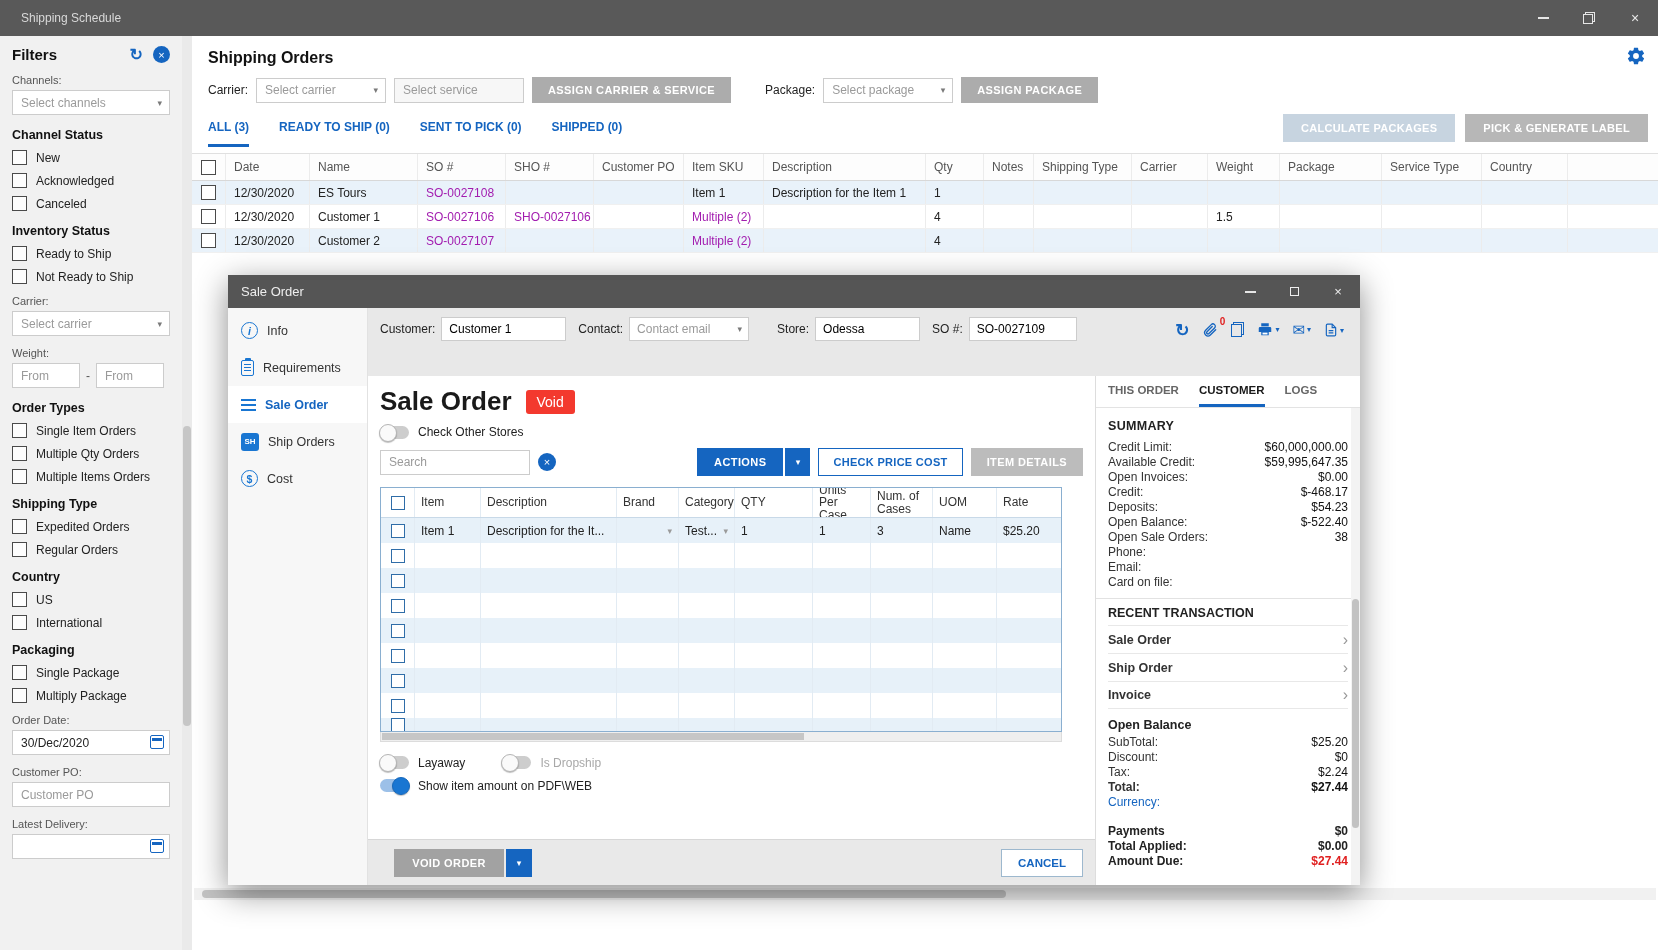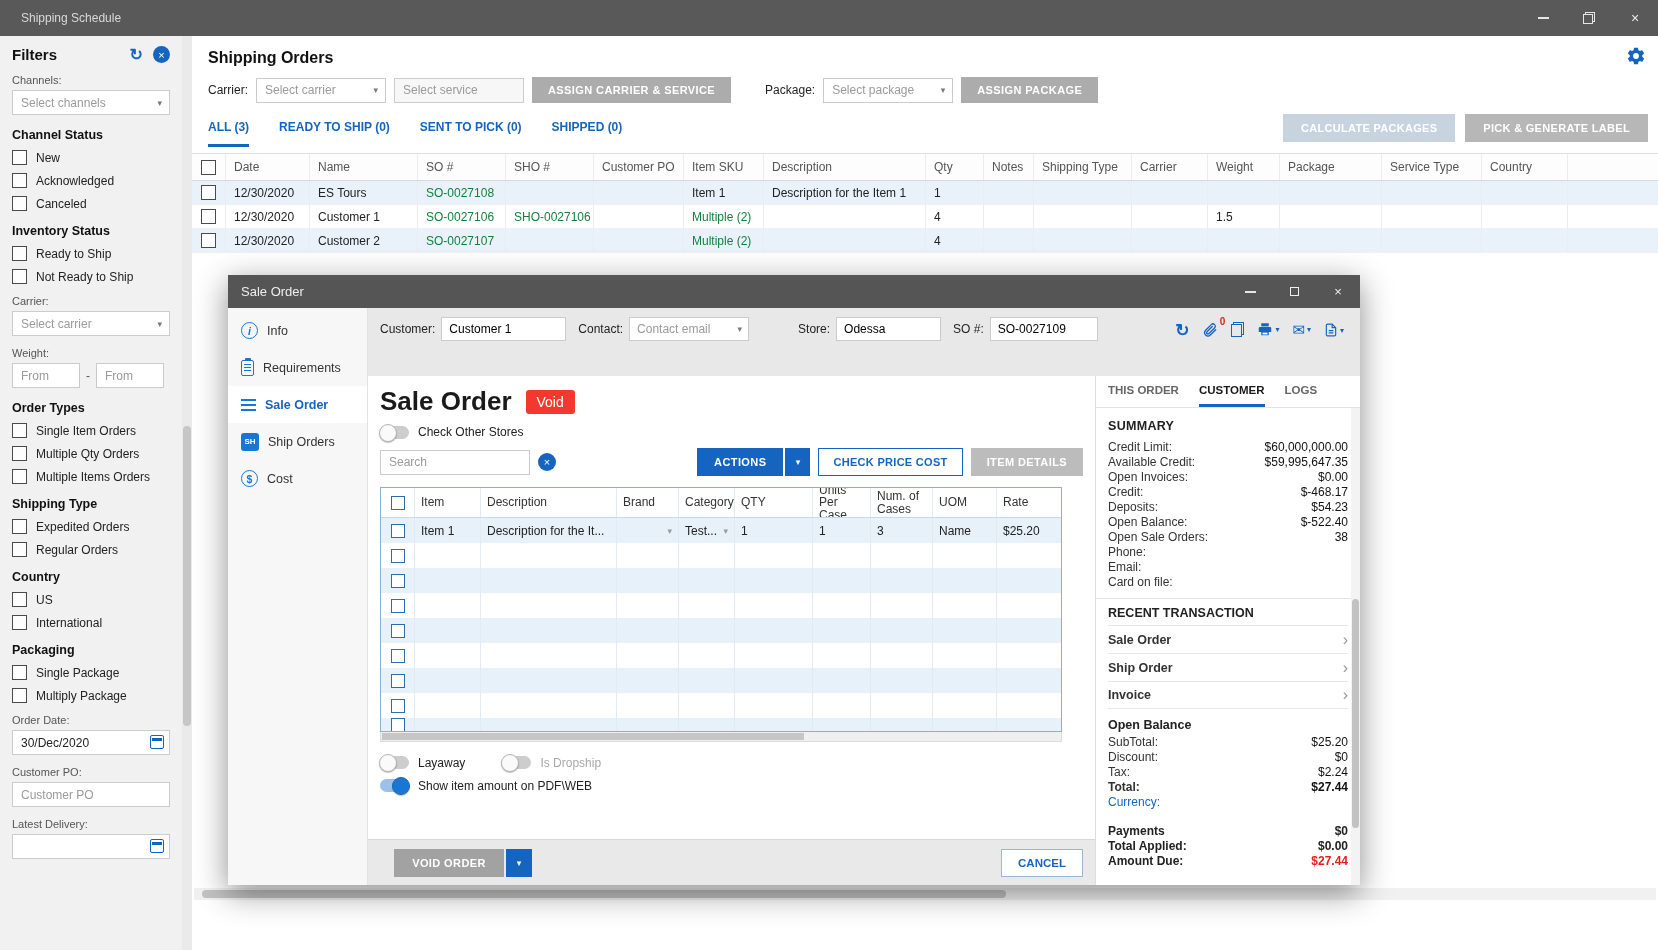--- a/index.html
+++ b/index.html
@@ -52,21 +52,21 @@
   .tab{font-size:12px;font-weight:bold;color:#1565c0;padding-bottom:10px;border-bottom:3px solid transparent;white-space:nowrap}
   .tab.active{border-bottom-color:#1565c0}
   .tab-actions{position:absolute;right:10px;top:5px;display:flex;gap:10px}
   .btn-calc{height:28px;display:flex;align-items:center;padding:0 18px;background:#c7d4e0;color:#fff;font-weight:bold;font-size:11px;letter-spacing:.3px}
   .btn-pick{height:28px;display:flex;align-items:center;padding:0 18px;background:#b7b7b7;color:#fff;font-weight:bold;font-size:11px;letter-spacing:.3px}
   .ot{margin-top:6px}
   .ot-hrow{display:flex;height:28px;border-top:1px solid #e0e0e0;border-bottom:1px solid #d8d8d8;background:#fdfdfd;color:#555}
   .cell{padding:0 8px;border-right:1px solid #ececec;height:100%;display:flex;align-items:center;overflow:hidden;white-space:nowrap}
   .ot-row{display:flex;height:24px;border-bottom:1px solid #f0f0f0;background:#fff}
   .ot-row.blue{background:#e9f2fa}
-  .link{color:#15803d}
+  .link{color:#a21caf}
   .c-chk{width:34px;justify-content:center;padding:0}
   .c-date{width:84px}.c-name{width:108px}.c-so{width:88px}.c-sho{width:88px}.c-cpo{width:90px}
   .c-sku{width:80px}.c-desc{width:162px}.c-qty{width:58px}.c-notes{width:50px}.c-ship{width:98px}
   .c-car{width:76px}.c-wt{width:72px}.c-pkg{width:102px}.c-svc{width:100px}.c-ctry{width:86px}
   .c-fill{flex:1;border-right:none}
   .mchk{width:15px;height:15px;border:1.6px solid #4a4a4a;background:#fff}
   .main-hscroll{position:absolute;left:2px;right:2px;bottom:50px;height:12px;background:#f1f1f1}
   .main-hthumb{position:absolute;left:8px;top:2px;width:55%;height:8px;background:#c3c3c3;border-radius:4px}
   
   .modal{position:absolute;left:228px;top:275px;width:1132px;height:610px;background:#fff;box-shadow:0 8px 30px rgba(0,0,0,.45);z-index:40;display:flex;flex-direction:column}
@@ -86,21 +86,21 @@
   .ic-bars{width:15px;height:12px;display:flex;flex-direction:column;justify-content:space-between;flex:none}
   .ic-bars i{display:block;height:2px;background:#1976d2}
   .ic-sh{width:18px;height:18px;border-radius:3px;background:#1976d2;color:#fff;font-size:8px;font-weight:bold;display:flex;align-items:center;justify-content:center;font-style:normal;flex:none}
   .mo-right{flex:1;display:flex;flex-direction:column;min-width:0}
   .mo-fields{background:#e8e8e8;height:68px;padding:6px 12px;flex:none;display:flex}
   .fields-col{flex:1;min-width:0}
   .f-row{display:flex;align-items:center;height:27px;margin:1px 0}
   .f-label{margin-right:6px;color:#222;white-space:nowrap}
   .f-inp{height:24px;border:1px solid #ccc;background:#fff;padding:0 7px;font-family:inherit;font-size:12px;outline:none}
   .f-sel{height:24px;border:1px solid #ccc;background:#fff;display:flex;align-items:center;padding:0 18px 0 7px;position:relative;color:#9a9a9a;white-space:nowrap}
-  .gap24{margin-left:37px}
+  .gap24{margin-left:16px}
   .grp{display:flex;align-items:center;margin-right:12px}
   .micons{display:flex;align-items:flex-start;gap:13px;padding:8px 4px 0 0;color:#1565c0}
   .mi{display:flex;align-items:center;gap:2px;color:#1565c0}
   .mi .dd{font-size:8px;color:#1565c0}
   .mi-refresh{font-size:17px;font-weight:bold;line-height:1}
   .clip-wrap{position:relative}
   .clip-badge{position:absolute;top:-6px;right:-7px;color:#e02020;font-size:10px;font-weight:bold}
   .ic-copy{position:relative;width:13px;height:15px}
   .ic-copy::before{content:"";position:absolute;right:0;top:0;width:9px;height:11px;border:1.5px solid #1565c0}
   .ic-copy::after{content:"";position:absolute;left:0;bottom:0;width:9px;height:11px;border:1.5px solid #1565c0;background:#e8e8e8}

